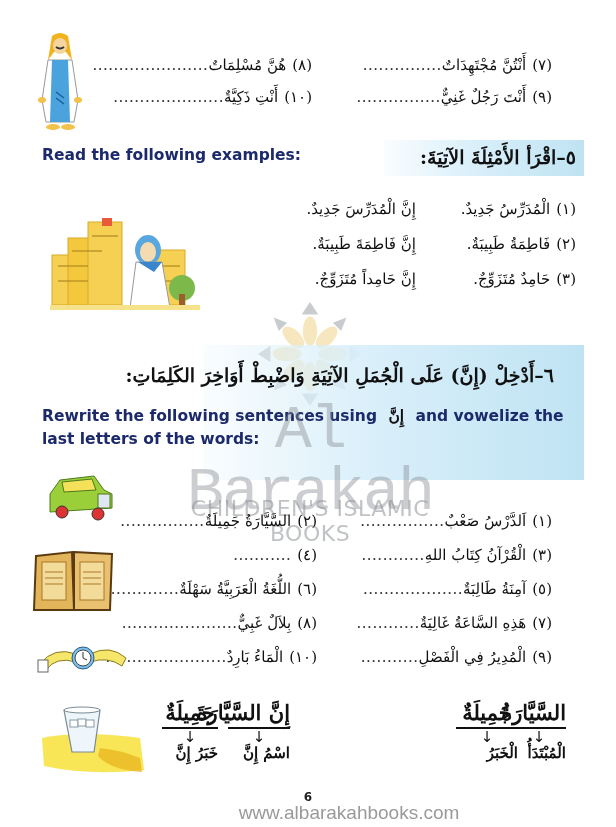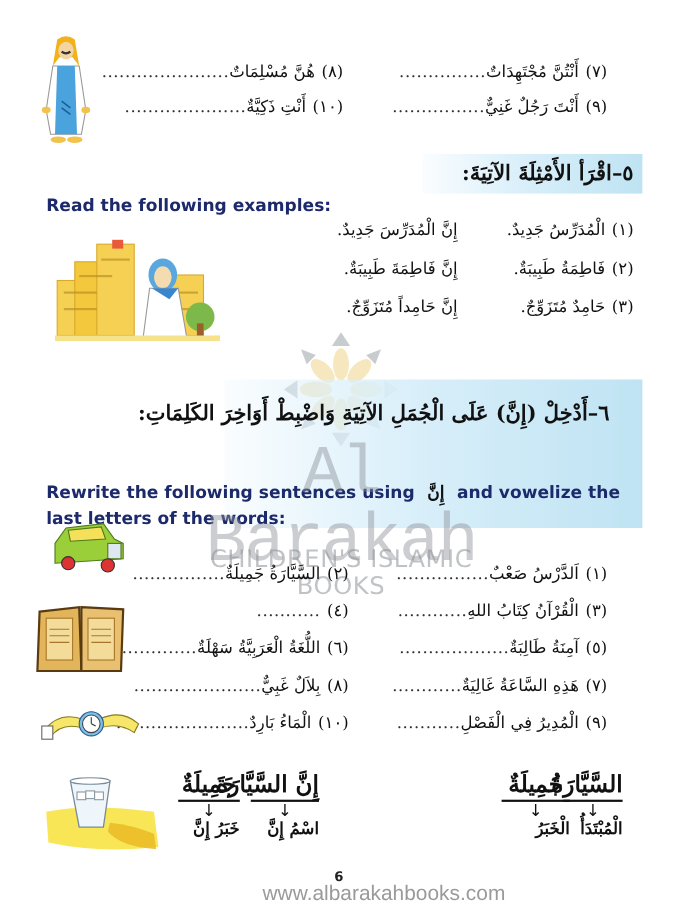--- a/index.html
+++ b/index.html
@@ -1,20 +1,20 @@
 <!DOCTYPE html>
 <html><head>
 <meta charset="utf-8">
 <style>
   * { box-sizing: border-box; margin: 0; padding: 0; }
   html, body { width: 616px; height: 827px; background: #ffffff; overflow: hidden; }
   body { position: relative; font-family: "DejaVu Serif", serif; color: #111; }
 
   .ar { font-family: Liberation Sans, sans-serif; direction: rtl; unicode-bidi: isolate; }
-  .en { font-family: "DejaVu Sans", sans-serif; font-weight: bold; color: #1c2a6b; margin-top: 32px; }
+  .en { font-family: "DejaVu Sans", sans-serif; font-weight: bold; color: #1c2a6b; }
 
   
   .pair-row { position: absolute; display: flex; direction: rtl; align-items: baseline; font-size: 15px; }
   .item { display: flex; direction: rtl; align-items: baseline; white-space: nowrap; }
   .item .num { margin-left: 6px; }
   .dots { color: #333; letter-spacing: 0.5px; direction: ltr; }
 
   
   .hdr-band {
     position: absolute; right: 32px; height: 36px;

